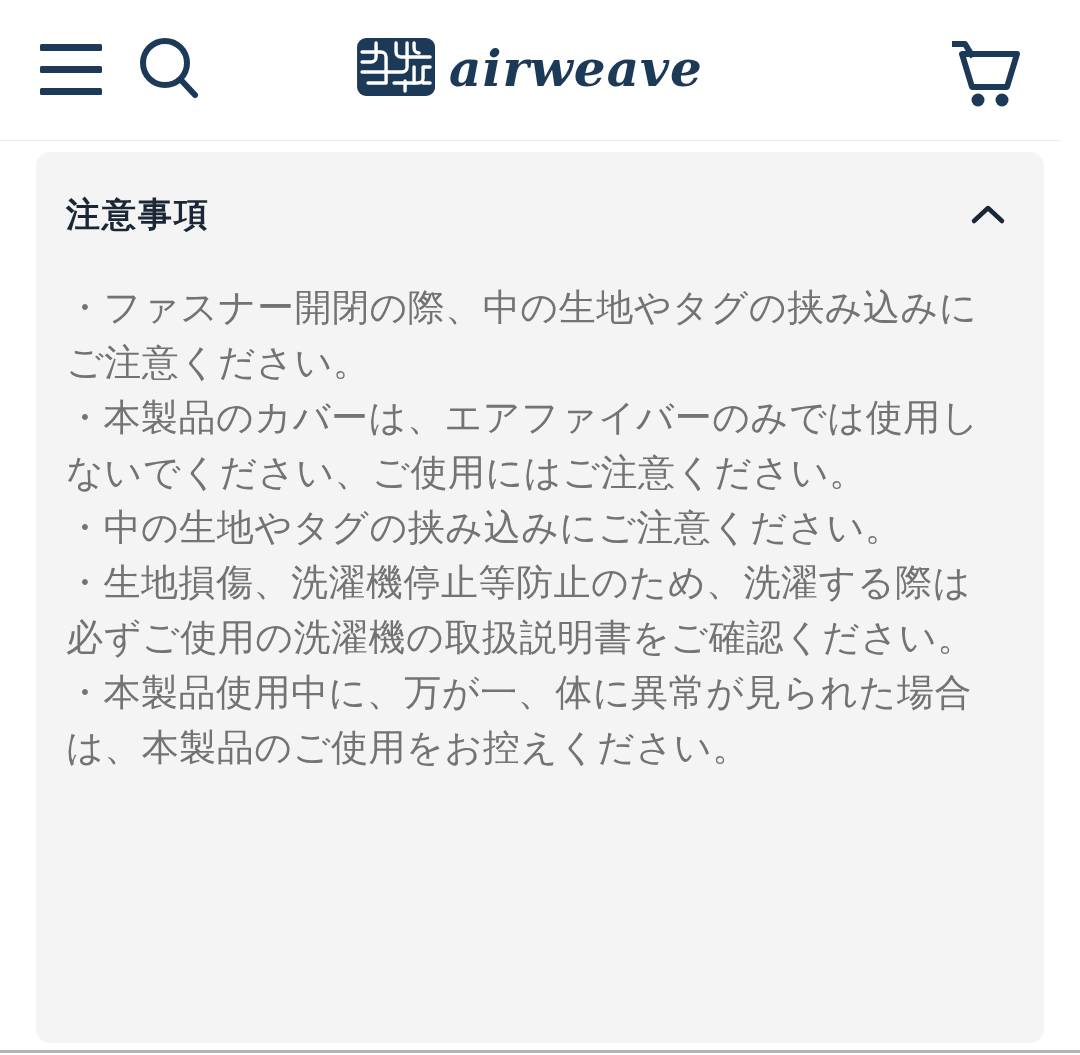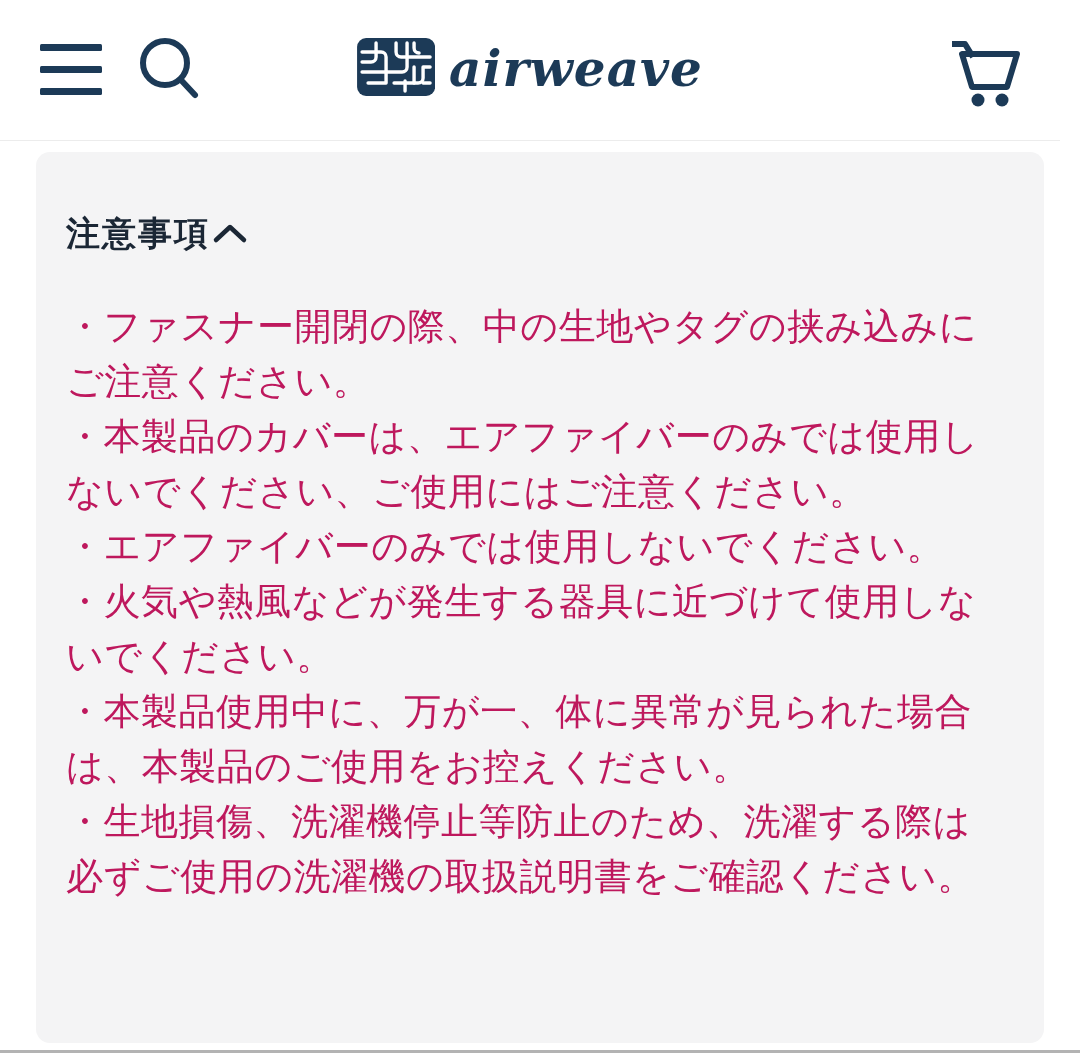--- a/index.html
+++ b/index.html
@@ -50,40 +50,40 @@
   .notice-card {
     position: absolute;
     left: 36px; top: 152px;
     width: 1008px; height: 891px;
     background: #f4f4f5;
     border-radius: 14px;
     padding: 42px 30px 40px 30px;
   }
   .notice-card-header {
     display: flex;
+    justify-content: space-between;
     align-items: center;
     padding-right: 6px;
     cursor: pointer;
-    margin-top: 19px;
   }
   .notice-title {
     font-size: 34px;
     font-weight: bold;
     color: #1b2735;
     letter-spacing: 2px;
     line-height: 40px;
   }
   .chevron-btn { background: none; border: none; padding: 0; line-height: 0; cursor: pointer; }
 
   .notice-list {
     margin-top: 46px;
     padding-right: 22px;
     font-size: 37px;
     line-height: 55px;
-    color: #be185d;
+    color: #737373;
     letter-spacing: 0.5px;
   }
   .notice-list p { margin: 0; }
 
   
   .bottom-divider {
     position: absolute;
     left: 0; bottom: 2px;
     width: 1080px; height: 3px;
     background: #b3b3b3;
@@ -157,21 +157,20 @@
         <svg width="40" height="27" viewBox="0 0 40 27" fill="none">
           <path d="M6 20 L20 7 L34 20" stroke="#1b2735" stroke-width="4.5" stroke-linecap="round" stroke-linejoin="round"></path>
         </svg>
       </span>
     </button>
   </div>
 
   <div class="notice-list">
       <p>・ファスナー開閉の際、中の生地やタグの挟み込みにご注意ください。</p>
       <p>・本製品のカバーは、エアファイバーのみでは使用しないでください、ご使用にはご注意ください。</p>
-      <p>・エアファイバーのみでは使用しないでください。</p>
-      <p>・火気や熱風などが発生する器具に近づけて使用しないでください。</p>
+      <p>・中の生地やタグの挟み込みにご注意ください。</p>
+      <p>・生地損傷、洗濯機停止等防止のため、洗濯する際は必ずご使用の洗濯機の取扱説明書をご確認ください。</p>
       <p>・本製品使用中に、万が一、体に異常が見られた場合は、本製品のご使用をお控えください。</p>
-      <p>・生地損傷、洗濯機停止等防止のため、洗濯する際は必ずご使用の洗濯機の取扱説明書をご確認ください。</p>
     </div>
 
 </section>
 
 <div class="bottom-divider"></div>
 
 </body></html>

